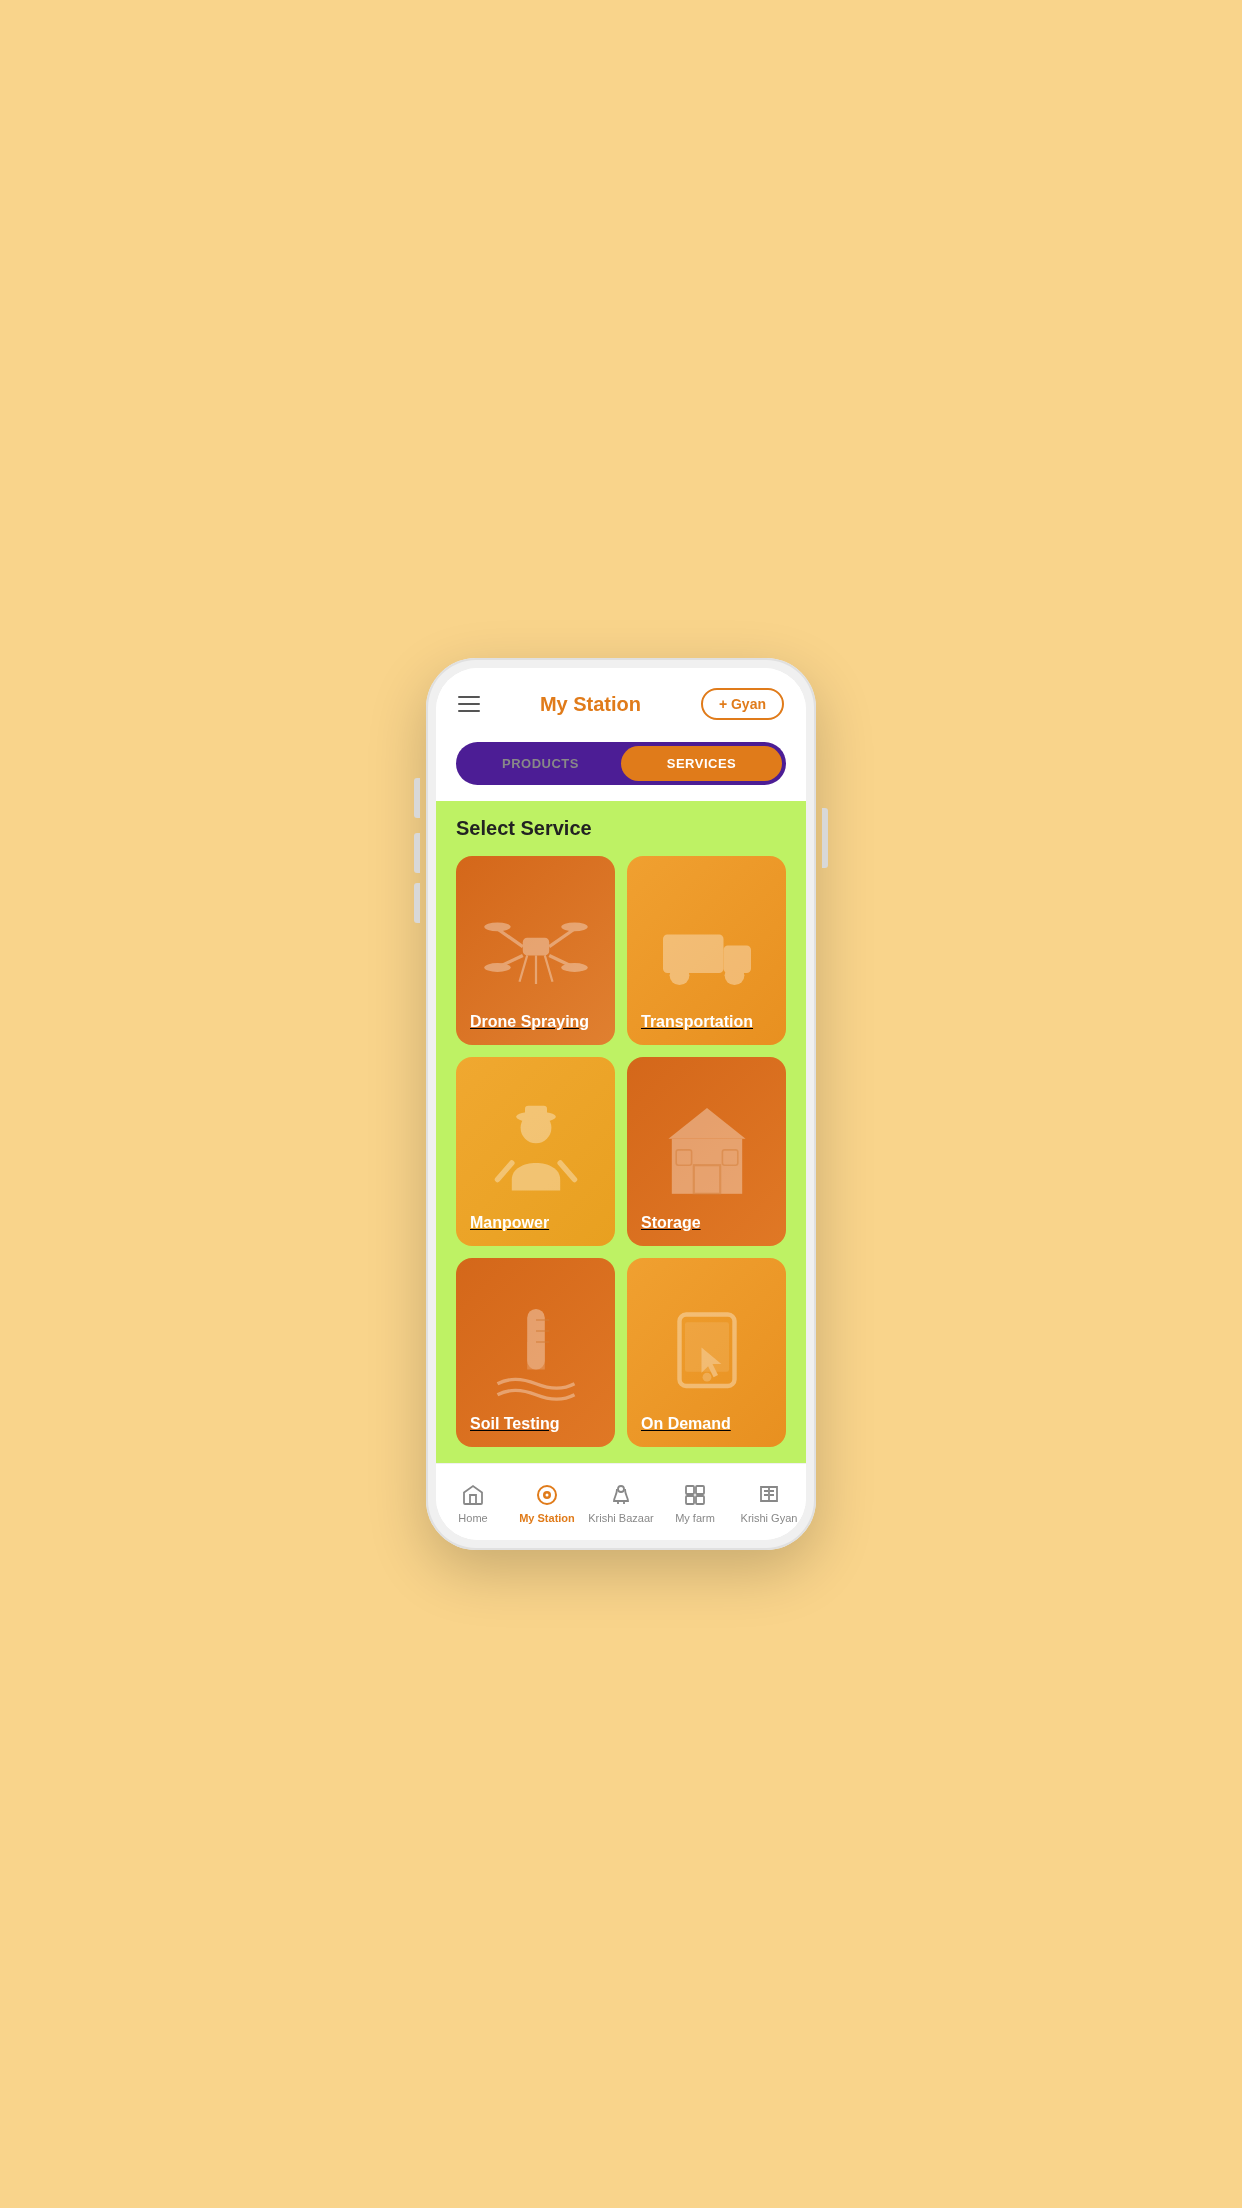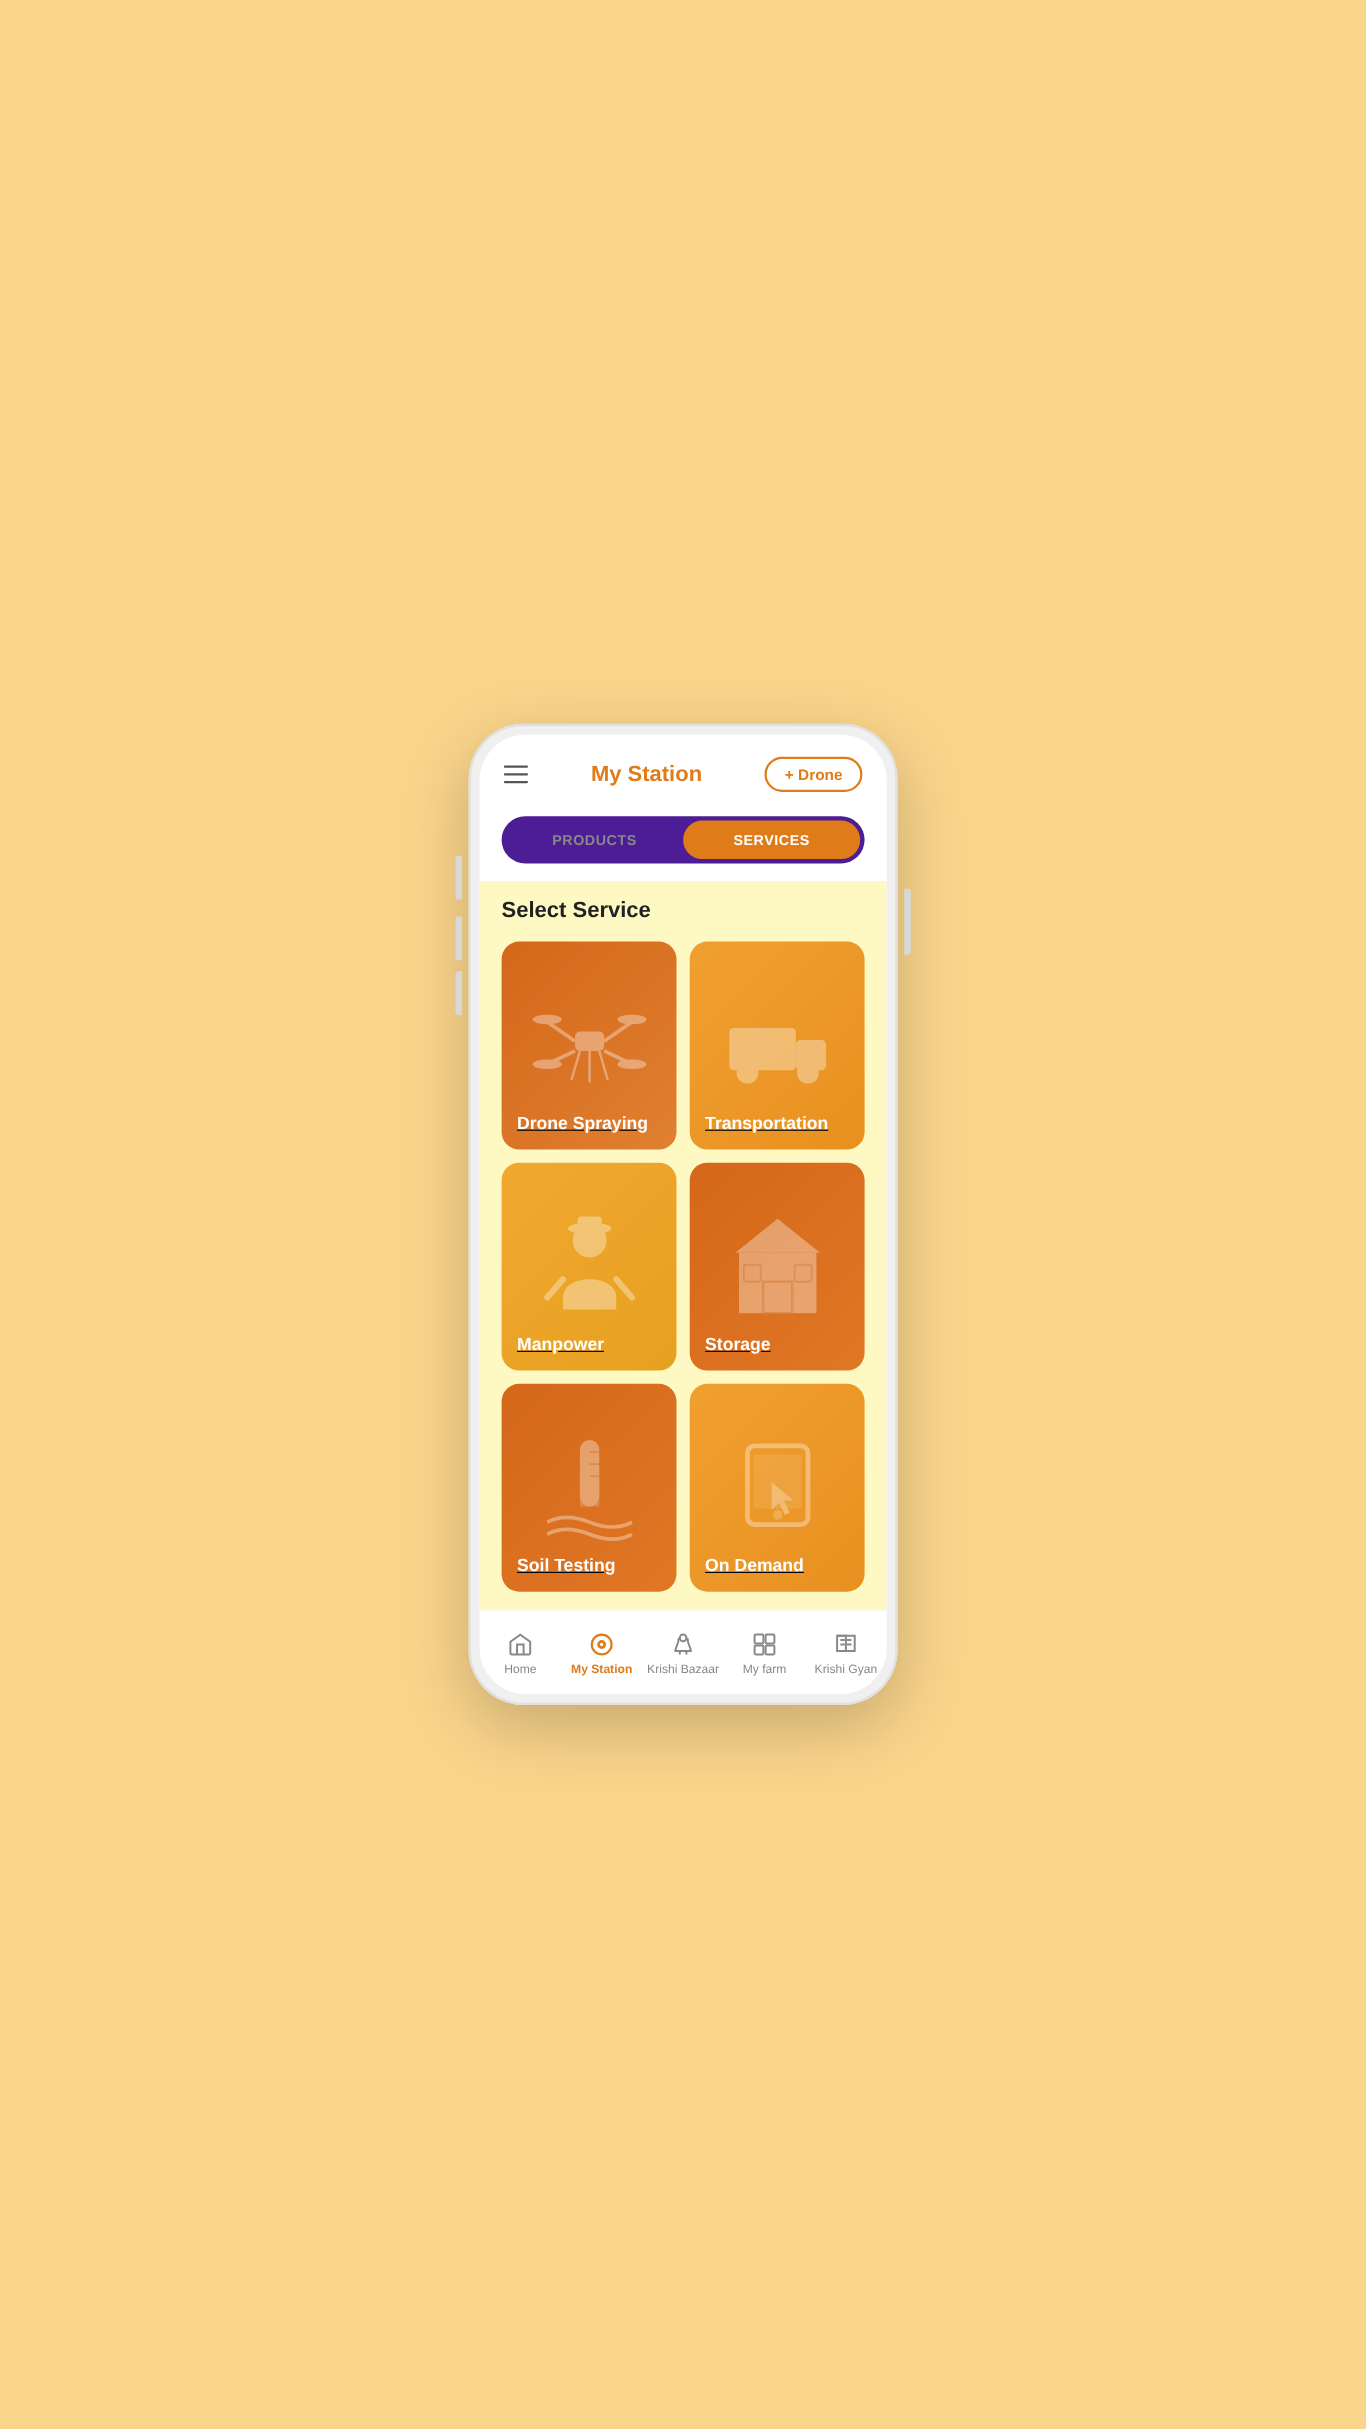--- a/index.html
+++ b/index.html
@@ -127,21 +127,21 @@
 
     .tab-item.active {
       background: #E07B1A;
       color: #fff;
     }
 
     
     .content {
       flex: 1;
       padding: 16px 20px;
-      background: #fef9c3;
+      background: #bef264;
       overflow-y: auto;
     }
 
     .section-title {
       font-size: 20px;
       font-weight: 700;
       color: #222;
       margin-bottom: 16px;
     }
 
@@ -239,21 +239,21 @@
 <div class="phone-shell">
   <div class="phone-inner">
 
     <div class="header">
       <div class="hamburger-icon">
         <span></span>
         <span></span>
         <span></span>
       </div>
       <div class="header-title">My Station</div>
-      <button class="sell-btn">+ Drone</button>
+      <button class="sell-btn">+ Gyan</button>
     </div>
 
     <div class="tabs-container">
       <div class="tabs-row">
         <div class="tab-item inactive">PRODUCTS</div>
         <div class="tab-item active">SERVICES</div>
       </div>
     </div>
 
     <div class="content">

